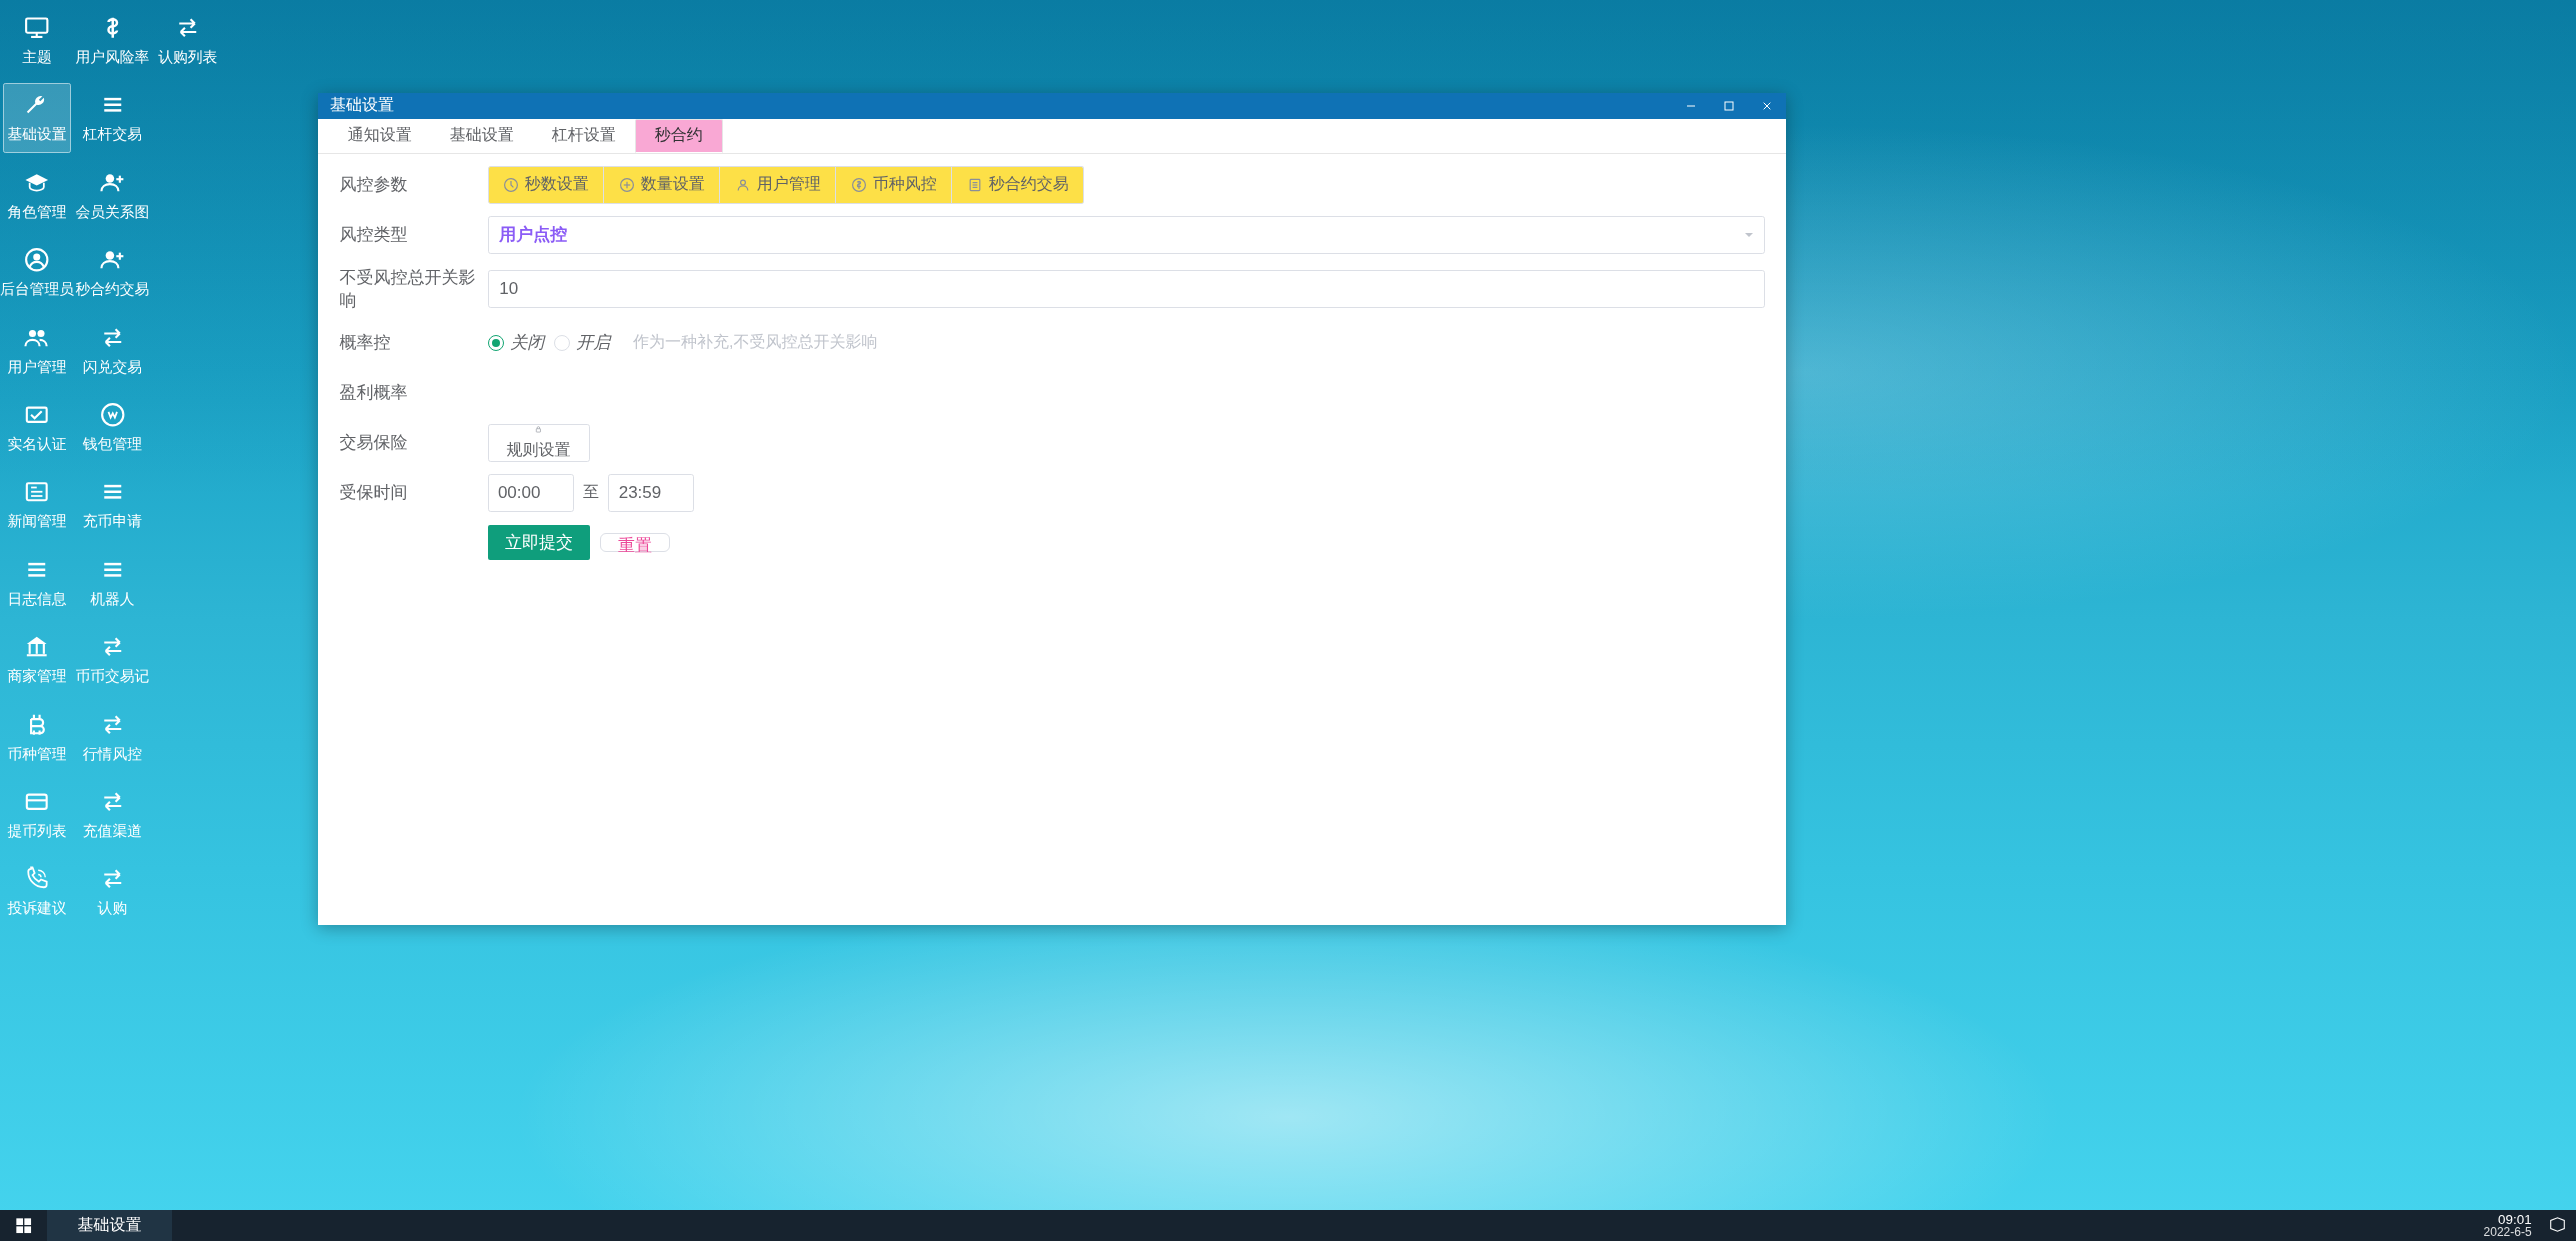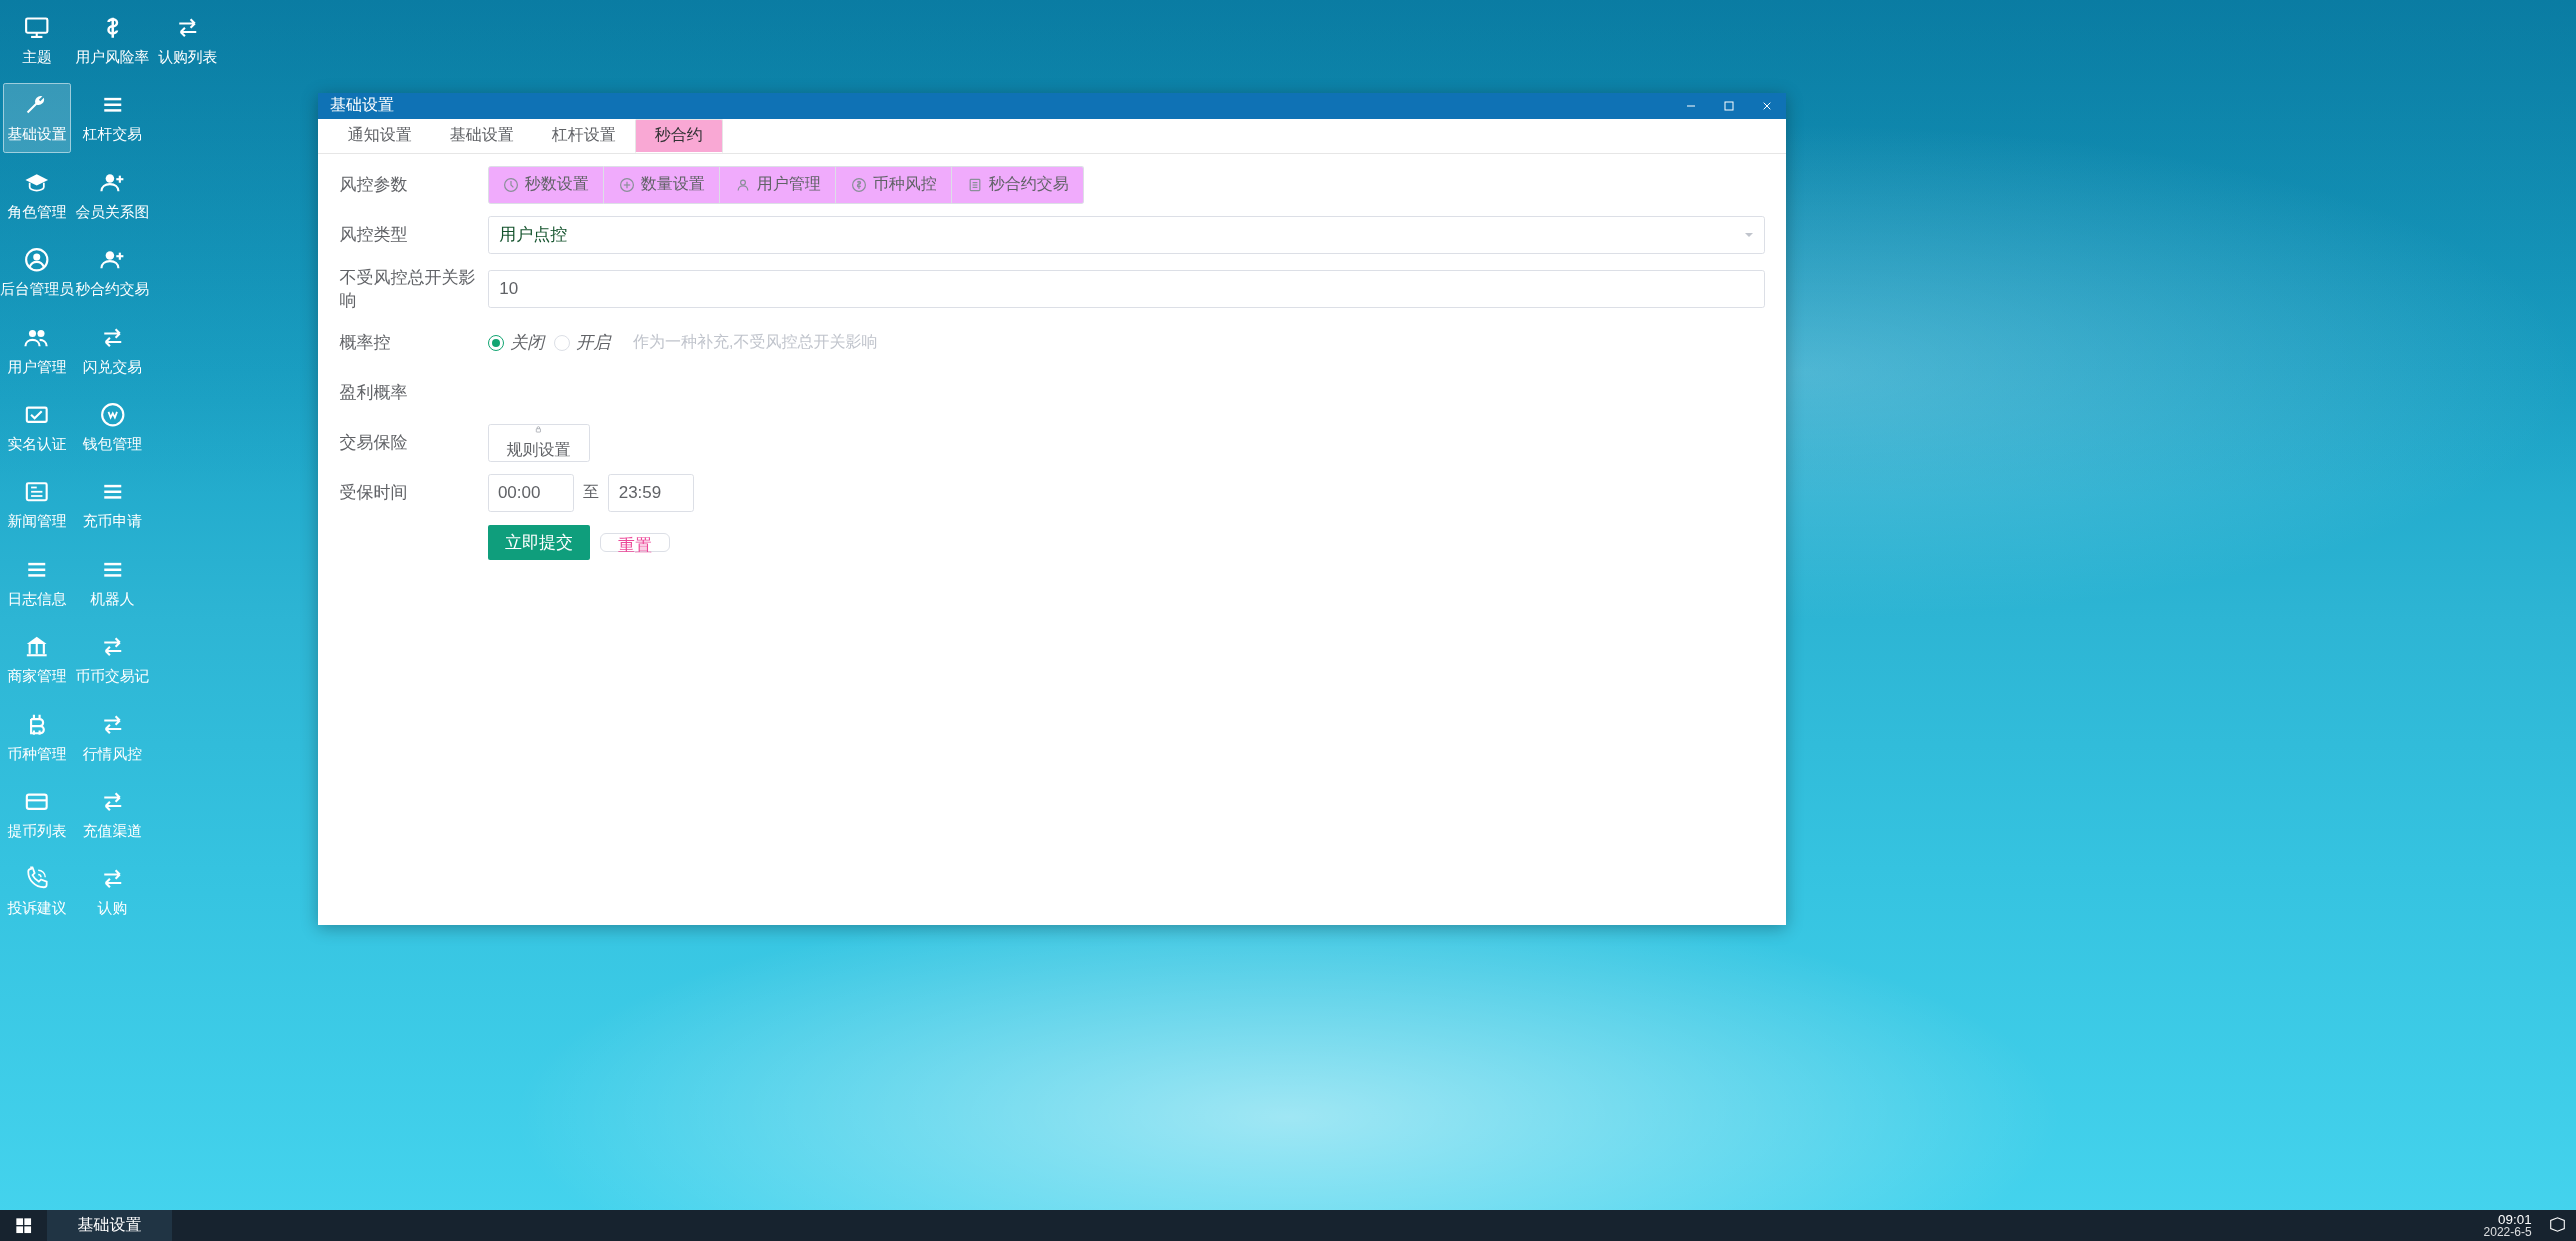--- a/index.html
+++ b/index.html
@@ -80,30 +80,30 @@
 .form-label {
   width: 148px; text-align: left; padding-right: 12px;
   font-size: 17px; color: #606266;
 }
 .form-field { flex: 1; display: flex; align-items: center; gap: 9.4px; }
 .sub-tabs { display: flex; gap: 0; }
 .sub-tab {
   height: 38px; padding: 0 14.8px;
   border: 0.7px solid #dcdfe6; border-left: none;
   display: flex; align-items: center; gap: 5.4px;
-  font-size: 16px; color: #606266; cursor: pointer; background: #f0abfc;
+  font-size: 16px; color: #606266; cursor: pointer; background: #fde047;
 }
 .sub-tab:first-child { border-left: 0.7px solid #dcdfe6; border-radius: 2.7px 0 0 2.7px; }
 .sub-tab:last-child { border-radius: 0 2.7px 2.7px 0; }
 .sub-tab svg { width: 16px; height: 16px; fill: none; stroke: #8a8f99; stroke-width: 1.5; }
 .select {
   width: 100%; height: 38px;
   border: 0.7px solid #dcdfe6; border-radius: 2.7px;
   display: flex; align-items: center; justify-content: space-between;
-  padding: 0 10.7px; font-size: 17px; color: #14532d; cursor: pointer;
+  padding: 0 10.7px; font-size: 17px; color: #8b5cf6; cursor: pointer; font-weight: bold;
 }
 .select .arrow { width: 0; height: 0; border-left: 4px solid transparent; border-right: 4px solid transparent; border-top: 4.7px solid #c0c4cc; }
 .input {
   height: 38px; border: 0.7px solid #dcdfe6; border-radius: 2.7px;
   padding: 0 10.7px; font-size: 17px; color: #606266;
 }
 .input.full { width: 100%; }
 .input.sm { width: 134px; }
 .radio { display: flex; align-items: center; gap: 6.7px; cursor: pointer; font-size: 17px; color: #606266; font-style: italic; }
 .radio .dot {

